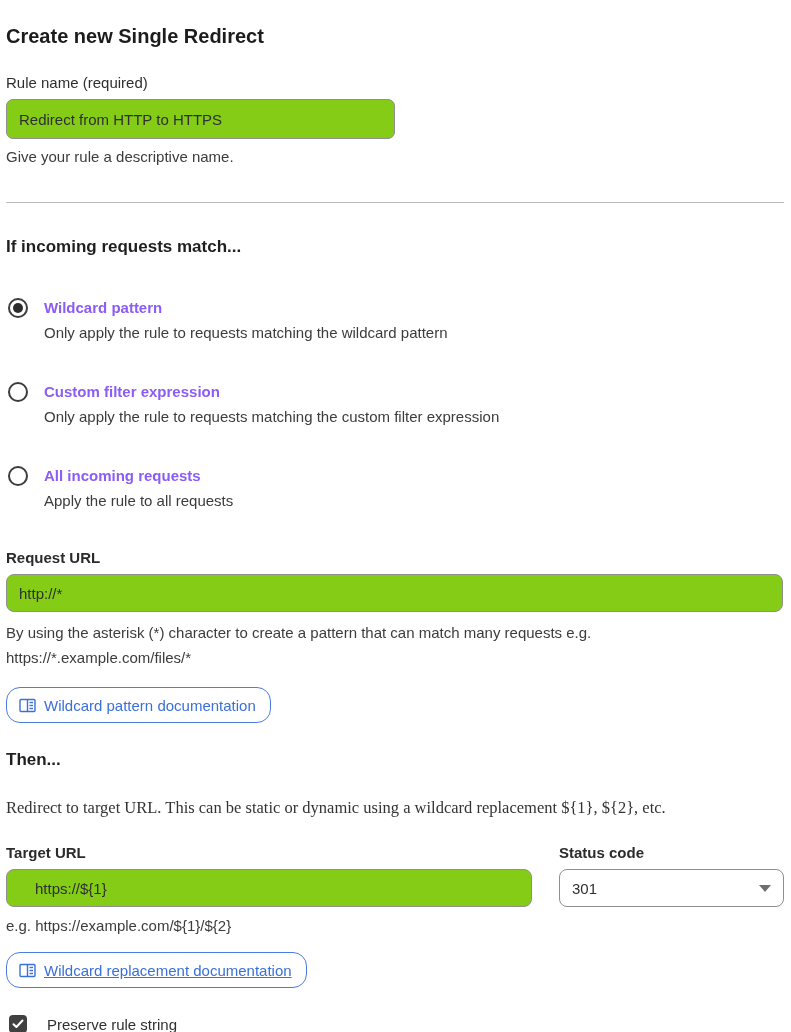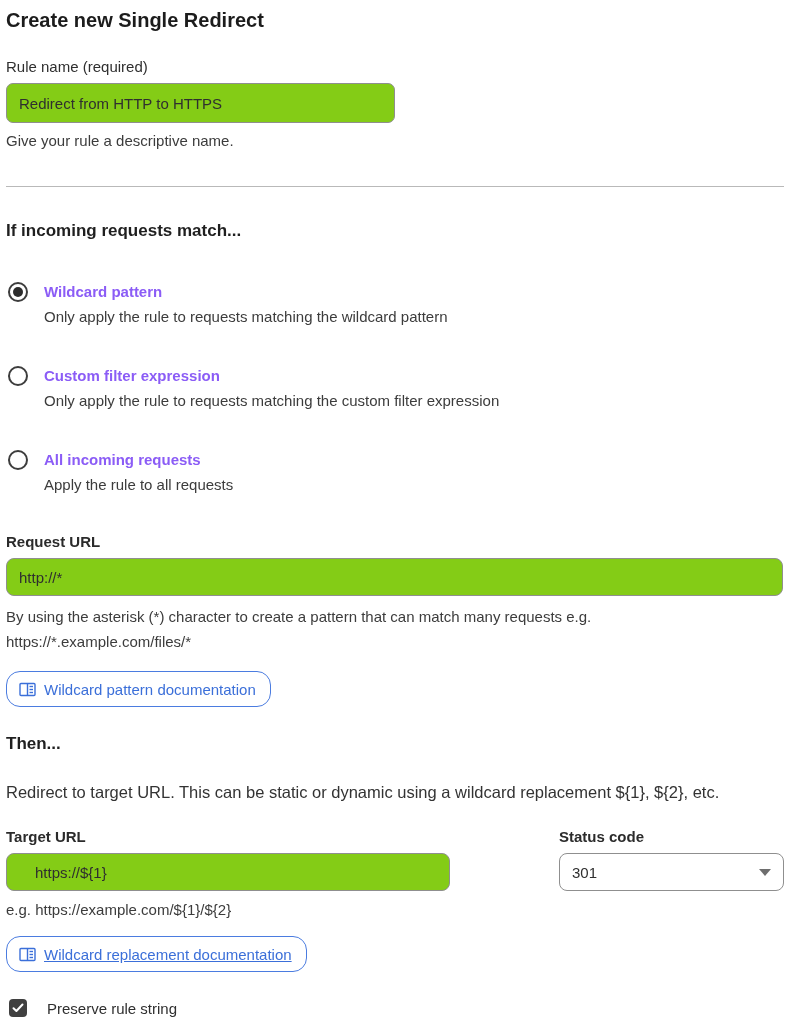--- a/index.html
+++ b/index.html
@@ -9,21 +9,21 @@
     height: 1032px;
     font-family: "Liberation Sans", sans-serif;
     color: #363636;
     padding: 6px 7px 0 6px;
     overflow: hidden;
   }
   .page-title {
     font-size: 20px;
     font-weight: 700;
     color: #1c1c1c;
-    margin-top: 0;
+    margin-top: 16px;
     line-height: 28px;
   }
   .field-label {
     display: block;
     font-size: 15px;
     color: #2f2f2f;
     margin-top: 24px;
   }
   .field-label.strong { font-weight: 700; color: #2b2b2b; }
   .text-input {
@@ -110,30 +110,31 @@
     font-size: 15px;
     font-family: "Liberation Sans", sans-serif;
     cursor: pointer;
   }
   .doc-pill svg { display: block; }
   .then-desc {
     margin-top: 26px;
     font-size: 16.5px;
     color: #333333;
     line-height: 24px;
+    font-family: Liberation Serif, serif;
   }
   .target-row {
     display: flex;
     margin-top: 24px;
     gap: 8px;
   }
   .target-col { width: 546px; }
   .status-col { width: 225px; }
   .target-row .field-label { margin-top: 0; }
-  .target-input { width: 444px; height: 38px; border-radius: 8px; padding-left: 28px; }
+  .target-input { width: 526px; height: 38px; border-radius: 8px; padding-left: 28px; }
   .select-box {
     margin-top: 8px;
     width: 225px;
     height: 38px;
     border: 1px solid #8f8f8f;
     border-radius: 8px;
     display: flex;
     align-items: center;
     justify-content: space-between;
     padding: 0 12px;

